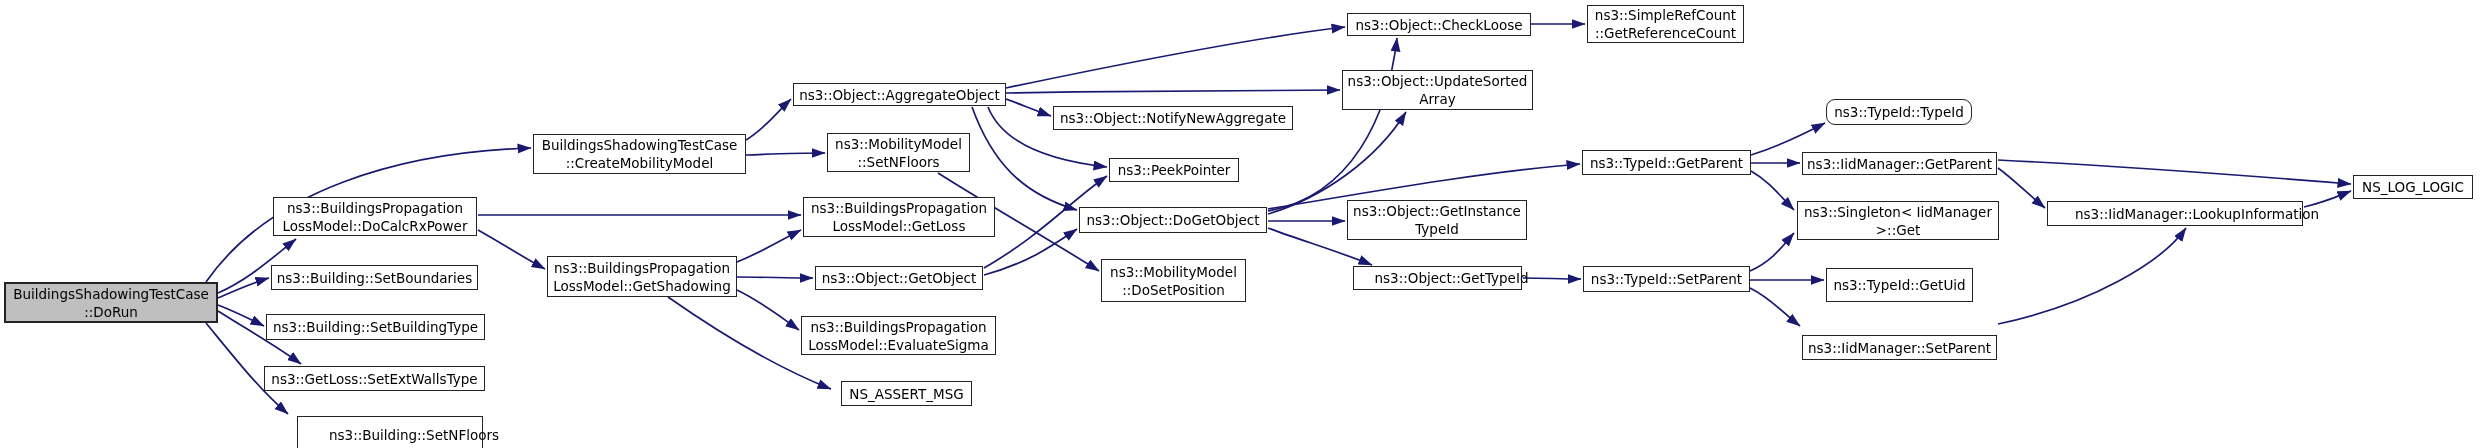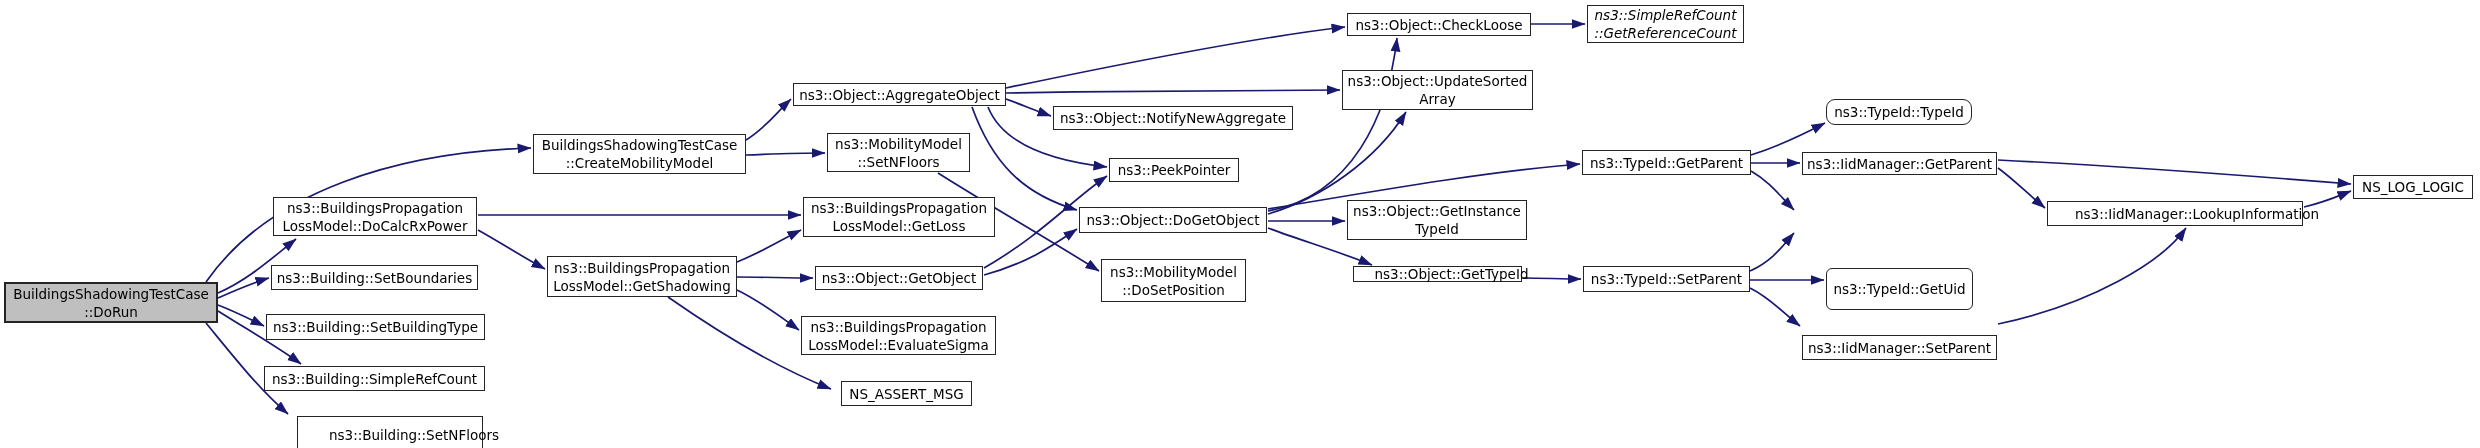--- a/index.html
+++ b/index.html
@@ -81,21 +81,21 @@
       <span>ns3::BuildingsPropagation</span>
       <span>LossModel::DoCalcRxPower</span>
     </div>
     <div class="node" style="left: 271px; top: 265px; width: 207px; height: 25px;">
       <span>ns3::Building::SetBoundaries</span>
     </div>
     <div class="node" style="left: 266px; top: 314px; width: 219px; height: 26px;">
       <span>ns3::Building::SetBuildingType</span>
     </div>
     <div class="node" style="left: 264px; top: 366px; width: 221px; height: 25px;">
-      <span>ns3::Building::SimpleRefCount</span>
+      <span>ns3::GetLoss::SetExtWallsType</span>
     </div>
     <div class="node" style="left: 297px; top: 416px; width: 186px; height: 37px; padding-left: 48px;">
       <span>ns3::Building::SetNFloors</span>
     </div>
     <div class="node" style="left: 533px; top: 134px; width: 213px; height: 40px;">
       <span>BuildingsShadowingTestCase</span>
       <span>::CreateMobilityModel</span>
     </div>
     <div class="node" style="left: 547px; top: 256px; width: 190px; height: 41px;">
       <span>ns3::BuildingsPropagation</span>
@@ -139,40 +139,44 @@
       <span>ns3::Object::CheckLoose</span>
     </div>
     <div class="node" style="left: 1342px; top: 70px; width: 191px; height: 40px;">
       <span>ns3::Object::UpdateSorted</span>
       <span>Array</span>
     </div>
     <div class="node" style="left: 1347px; top: 200px; width: 180px; height: 40px;">
       <span>ns3::Object::GetInstance</span>
       <span>TypeId</span>
     </div>
-    <div class="node" style="left: 1353px; top: 266px; width: 169px; height: 16px; padding-left: 28px;">
+    <div class="node" style="left: 1353px; top: 266px; width: 169px; height: 24px; padding-left: 28px;">
       <span>ns3::Object::GetTypeId</span>
     </div>
-    <div class="node" style="left: 1587px; top: 5px; width: 157px; height: 38px; font-style: italic;">
+    <div class="node" style="left: 1587px; top: 5px; width: 157px; height: 38px;">
       <span>ns3::SimpleRefCount</span>
       <span>::GetReferenceCount</span>
     </div>
     <div class="node" style="left: 1582px; top: 150px; width: 169px; height: 25px;">
       <span>ns3::TypeId::GetParent</span>
     </div>
     <div class="node" style="left: 1583px; top: 266px; width: 167px; height: 26px;">
       <span>ns3::TypeId::SetParent</span>
     </div>
     <div class="node" style="left: 1826px; top: 99px; width: 146px; height: 26px; border-radius: 9px;">
       <span>ns3::TypeId::TypeId</span>
     </div>
     <div class="node" style="left: 1802px; top: 152px; width: 195px; height: 23px;">
       <span>ns3::IidManager::GetParent</span>
     </div>
-    <div class="node" style="left: 1826px; top: 268px; width: 147px; height: 42px; border-radius: 6px;">
+    <div class="node" style="left: 1797px; top: 201px; width: 202px; height: 39px;">
+      <span>ns3::Singleton&lt; IidManager</span>
+      <span>&gt;::Get</span>
+    </div>
+    <div class="node" style="left: 1826px; top: 268px; width: 147px; height: 34px;">
       <span>ns3::TypeId::GetUid</span>
     </div>
     <div class="node" style="left: 1802px; top: 335px; width: 195px; height: 25px;">
       <span>ns3::IidManager::SetParent</span>
     </div>
     <div class="node" style="left: 2047px; top: 201px; width: 256px; height: 25px; padding-left: 44px;">
       <span>ns3::IidManager::LookupInformation</span>
     </div>
     <div class="node" style="left: 2353px; top: 175px; width: 120px; height: 24px;">
       <span>NS_LOG_LOGIC</span>

